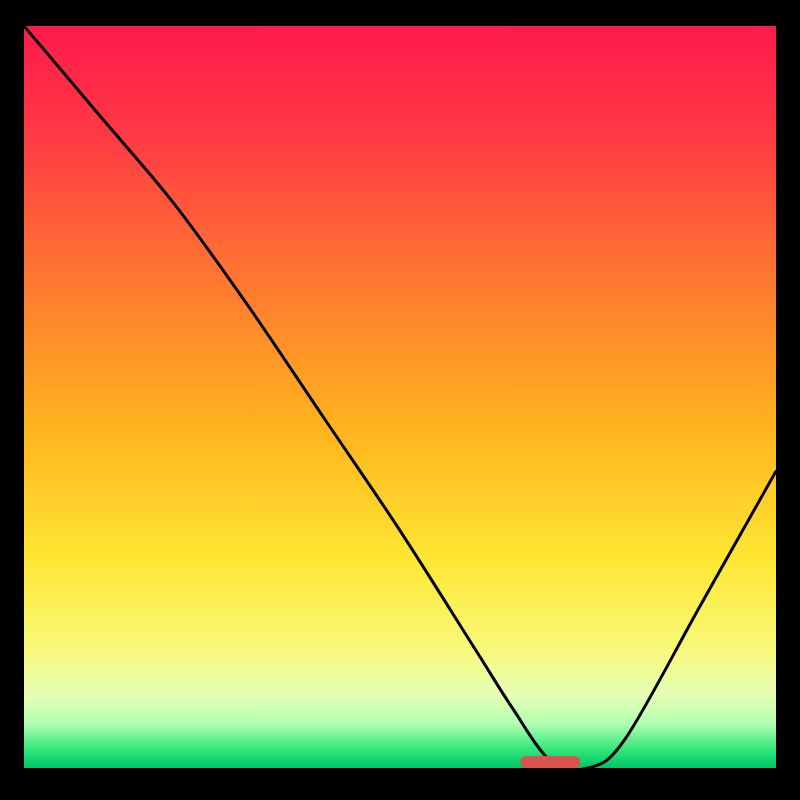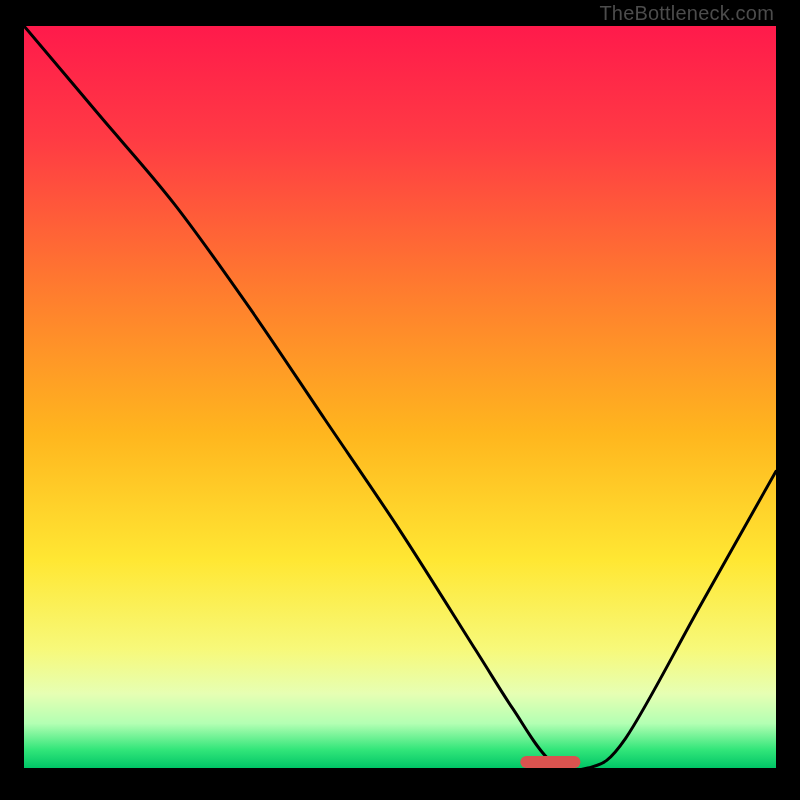--- a/index.html
+++ b/index.html
@@ -35,21 +35,20 @@
     font-weight: 400;
     letter-spacing: 0.2px;
   }
   svg { display:block; }
 </style>
 </head>
 <body>
 
 <div class="frame">
 
-  <div class="watermark">TheBottleneck.com</div>
 
   <div class="plot">
     <svg id="plot-svg" width="752" height="742" viewBox="0 0 752 742">
       <defs>
         <linearGradient id="bg-grad" x1="0" y1="0" x2="0" y2="1">
             <stop offset="0%" stop-color="#ff1a4b"></stop>
             <stop offset="15%" stop-color="#ff3a44"></stop>
             <stop offset="35%" stop-color="#ff7a2f"></stop>
             <stop offset="55.00000000000001%" stop-color="#ffb61e"></stop>
             <stop offset="72%" stop-color="#ffe733"></stop>

